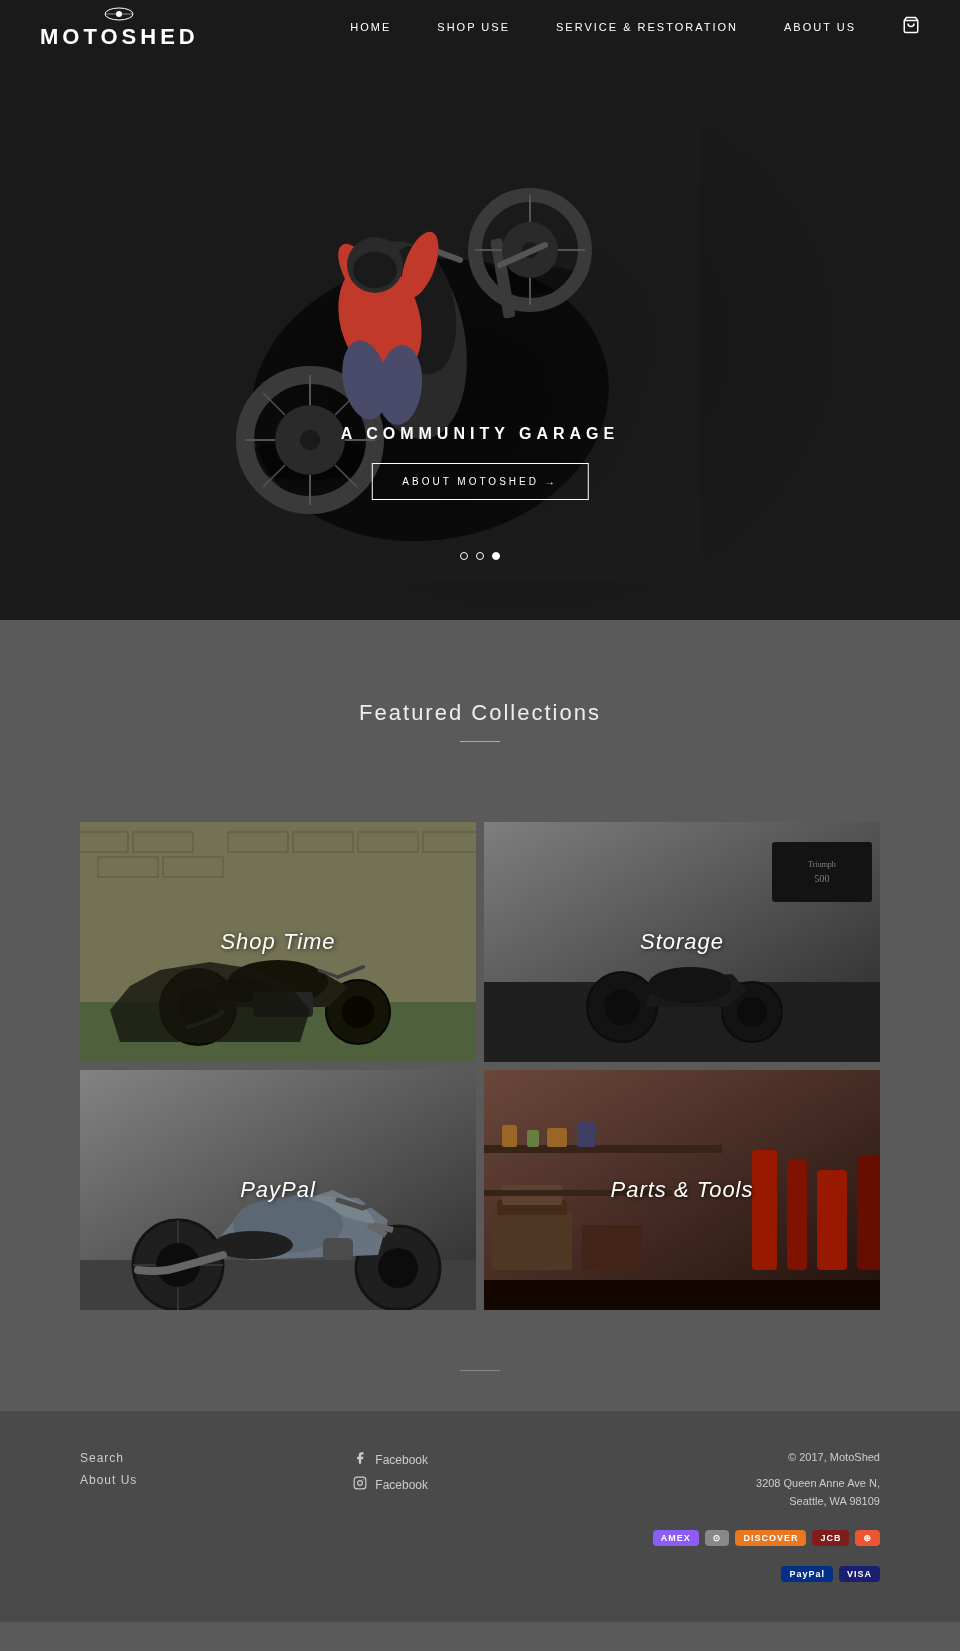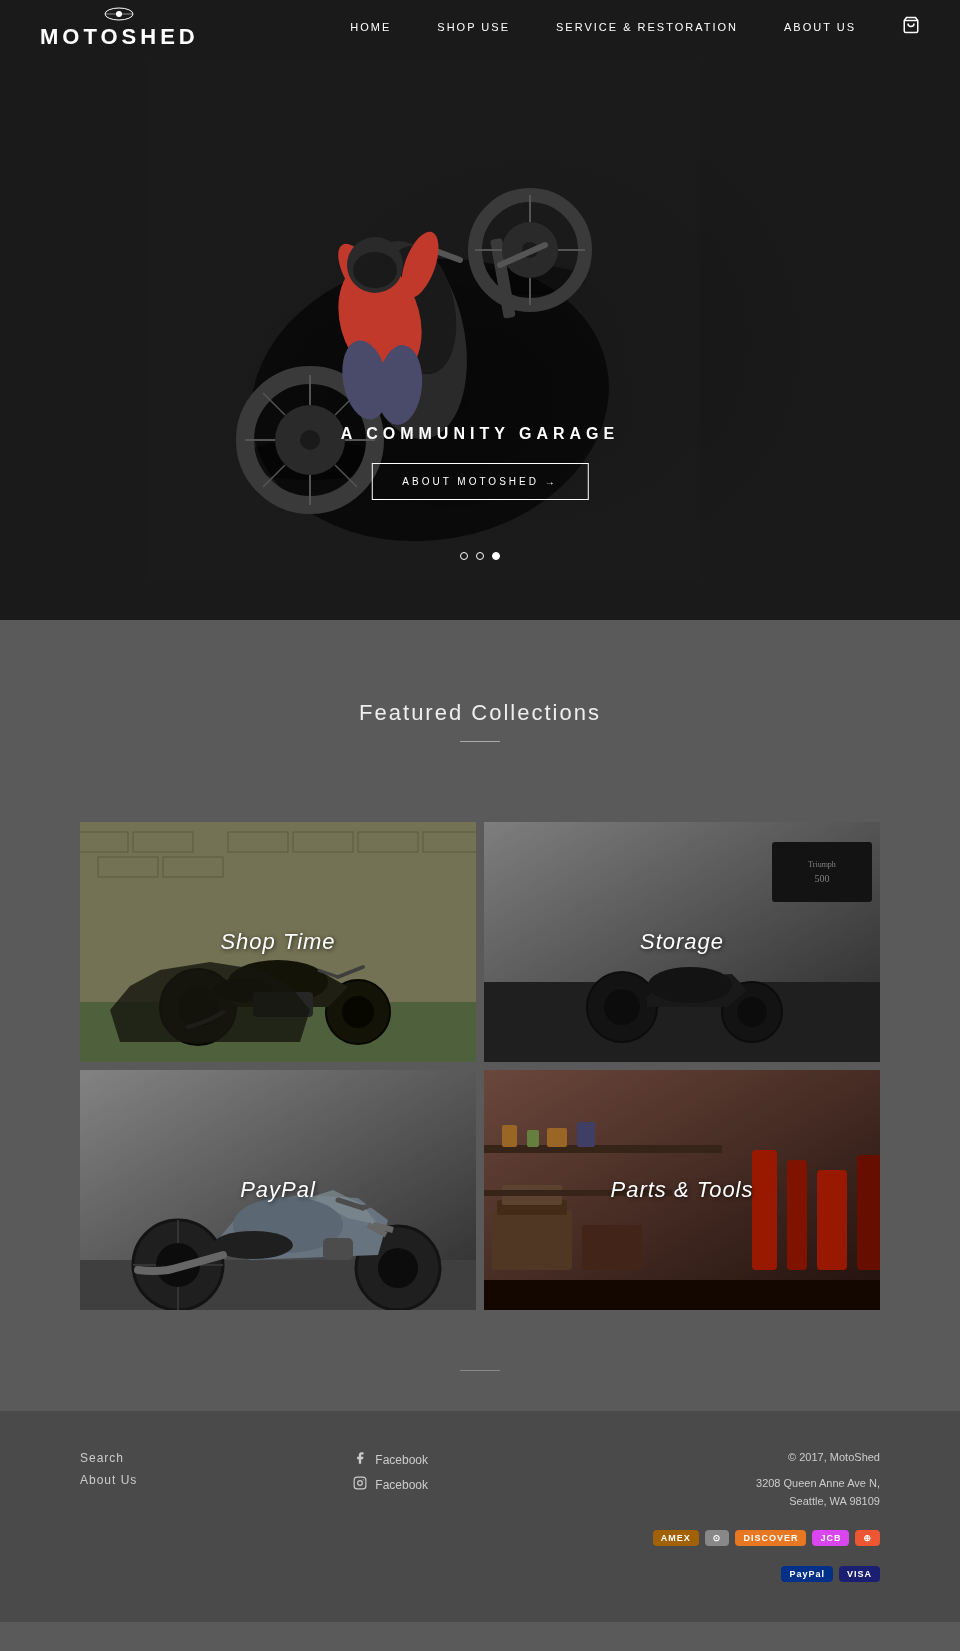--- a/index.html
+++ b/index.html
@@ -257,23 +257,23 @@
     }
     .payment-badge {
       background: #666;
       border-radius: 4px;
       padding: 3px 8px;
       font-size: 9px;
       color: #fff;
       letter-spacing: 1px;
       font-weight: 600;
     }
-    .payment-badge.amex { background: #a16207; }
+    .payment-badge.amex { background: #8b5cf6; }
     .payment-badge.discover { background: #e87722; }
-    .payment-badge.jcb { background: #d946ef; }
+    .payment-badge.jcb { background: #7f1d1d; }
     .payment-badge.master { background: #e53; }
     .payment-badge.diners { background: #888; }
     .payment-badge.paypal { background: #003087; }
     .payment-badge.visa { background: #1a1f71; }
 
     
     body { position: relative; }
     .hero-wrapper { position: relative; width: 100%; height: 620px; overflow: hidden; }
 
     

